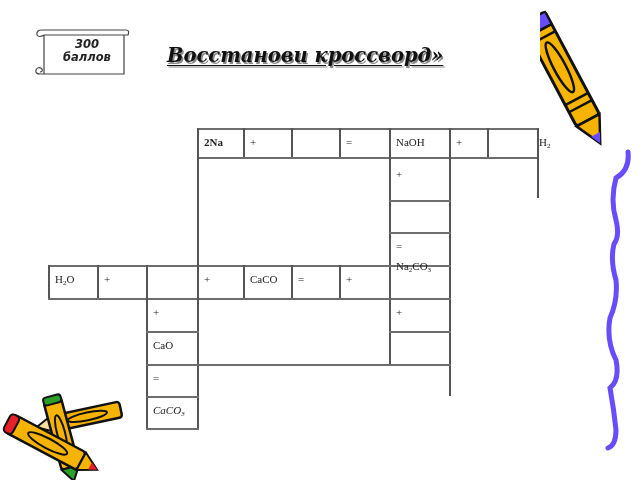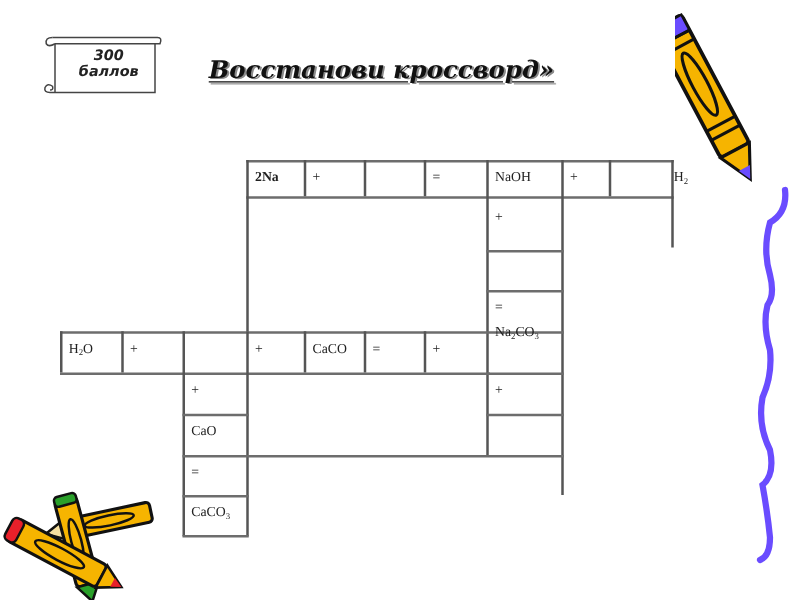--- a/index.html
+++ b/index.html
@@ -88,21 +88,21 @@
   <div class="cell" style="left:99px; top:267px;">+</div>
   <div class="cell" style="left:148px; top:267px; width:49px; height:31px;"></div>
   <div class="cell" style="left:199px; top:267px;">+</div>
   <div class="cell" style="left:245px; top:267px;">CaCO</div>
   <div class="cell" style="left:293px; top:267px;">=</div>
   <div class="cell" style="left:341px; top:267px;">+</div>
 
   <div class="cell" style="left:148px; top:300px;">+</div>
   <div class="cell" style="left:148px; top:333px;text-align:center;">CaO</div>
   <div class="cell" style="left:148px; top:366px;">=</div>
-  <div class="cell" style="left:148px; top:398px;"><span>CaCO</span><sub>3</sub></div>
+  <div class="cell" style="left:148px; top:398px;font-style:italic;"><span>CaCO</span><sub>3</sub></div>
 </div>
 
 <svg class="deco" style="left:540px; top:0px;" width="100" height="480" viewBox="0 0 100 480">
   <g transform="rotate(-28 30 80)">
     <rect x="14" y="8" width="26" height="116" rx="3" fill="#f6b400" stroke="#111" stroke-width="3"></rect>
     <rect x="14" y="8" width="26" height="14" fill="#6a4cff" stroke="#111" stroke-width="2"></rect>
     <path d="M14 22 H40 M14 30 H40 M14 100 H40 M14 108 H40" stroke="#111" stroke-width="2.5"></path>
     <ellipse cx="27" cy="64" rx="6" ry="28" fill="none" stroke="#111" stroke-width="2.5"></ellipse>
     <path d="M14 124 L27 150 L40 124 Z" fill="#f6b400" stroke="#111" stroke-width="2.5"></path>
     <path d="M22 140 L27 150 L32 140 Z" fill="#6a4cff"></path>

